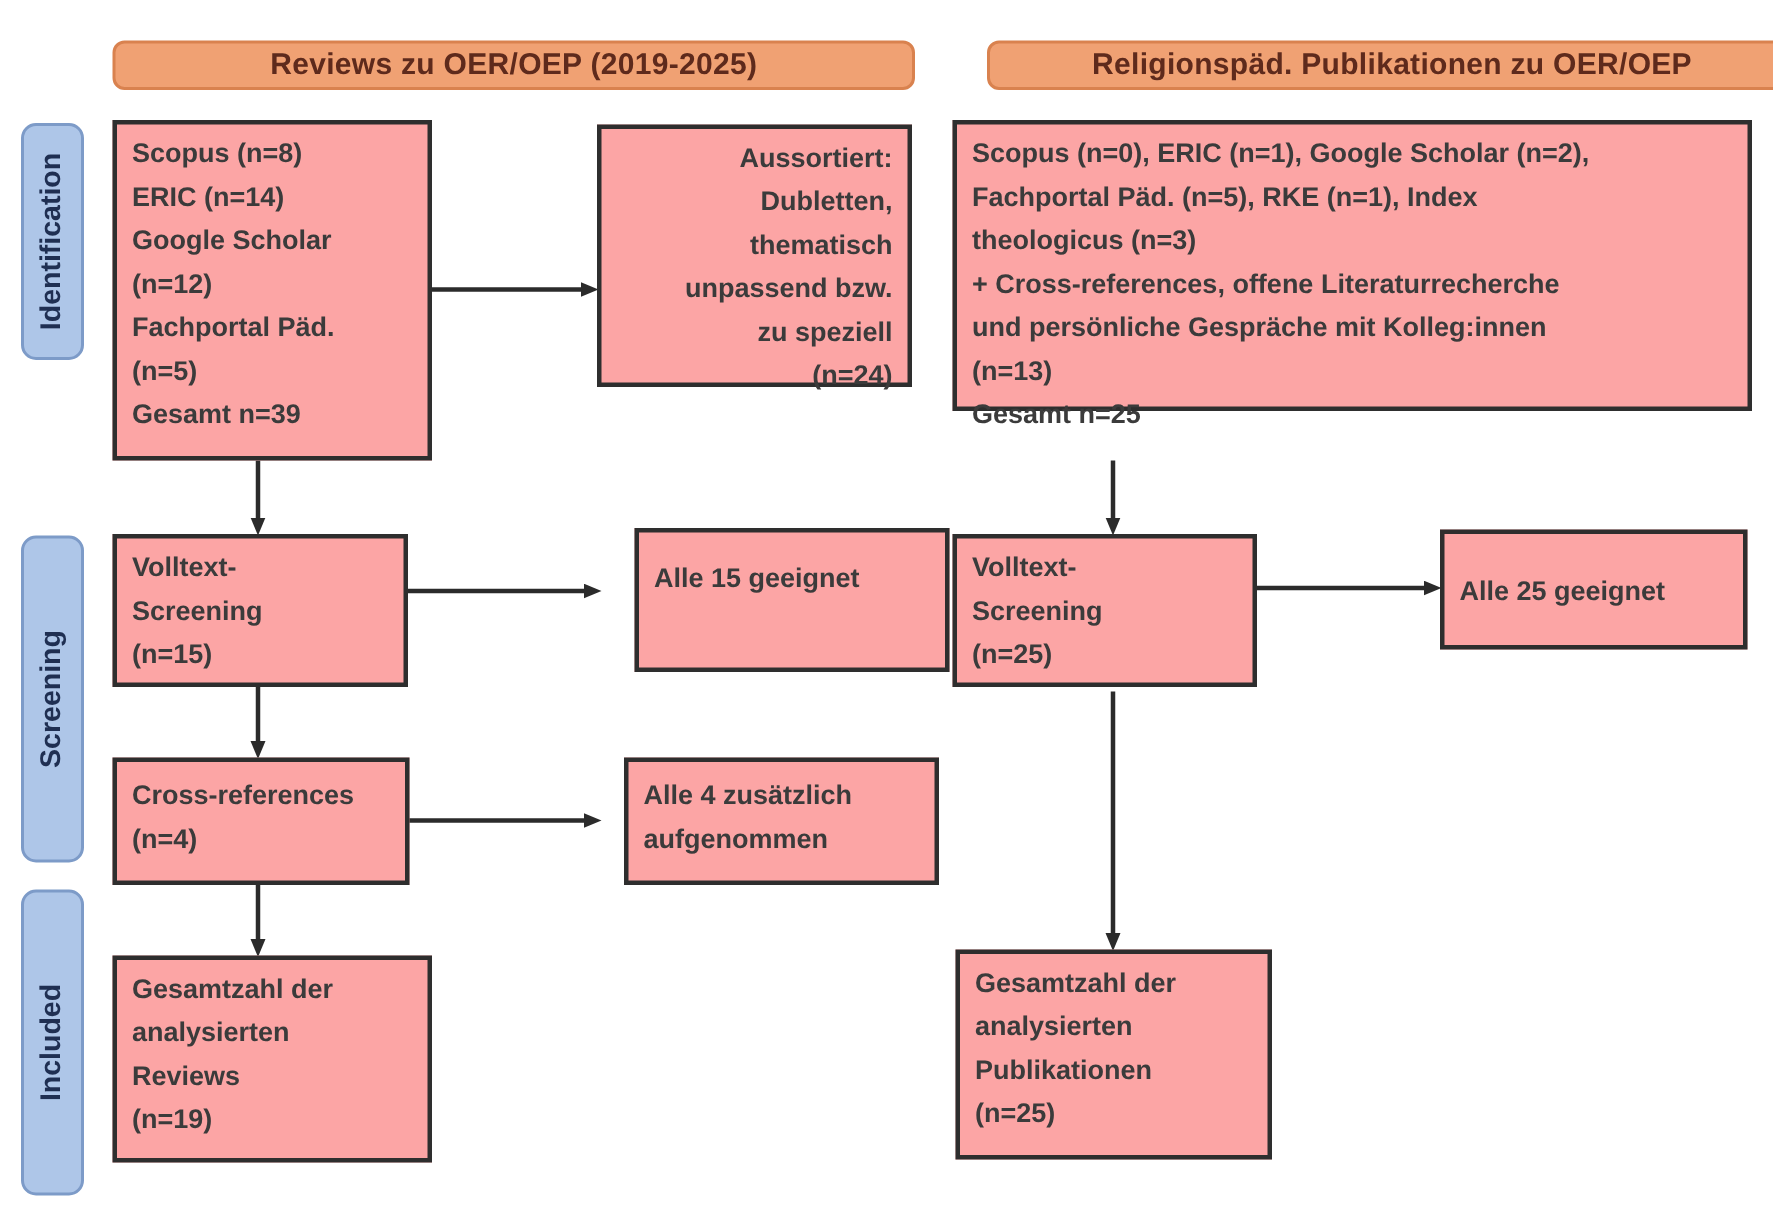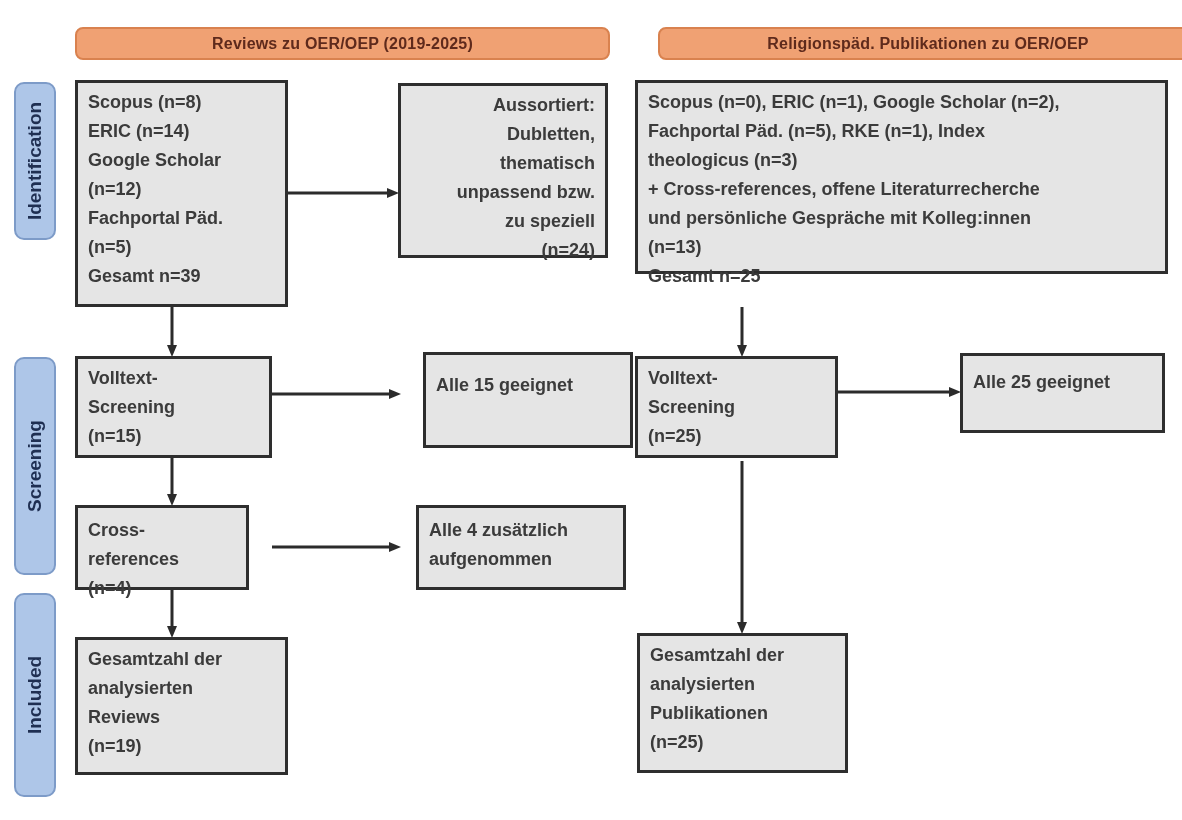--- a/index.html
+++ b/index.html
@@ -8,37 +8,37 @@
     position:relative;width:1182px;height:820px;background:#fff;overflow:hidden;
     font-family:"Liberation Sans", sans-serif;
   }
   .arrows{position:absolute;left:0;top:0;width:1182px;height:820px;pointer-events:none;}
   .hdr{
     position:absolute;display:flex;align-items:center;justify-content:center;
     background:var(--header-fill,#f0a173);
     border:2px solid var(--header-border,#d9824f);
     border-radius:8px;
     color:var(--header-text,#5e2a1c);
-    font-size:16px;font-weight:bold;letter-spacing:.2px;
+    font-size:20px;font-weight:bold;letter-spacing:.2px;
     box-sizing:border-box;
   }
   .stage{
     position:absolute;display:flex;align-items:center;justify-content:center;
     background:var(--stage-fill,#aec6e8);
     border:2px solid var(--stage-border,#7d9bc8);
     border-radius:10px;
     box-sizing:border-box;
   }
   .stage span{
     transform:rotate(-90deg);white-space:nowrap;
     color:var(--stage-text,#1f2f52);
     font-size:19px;font-weight:bold;
   }
   .box{
-    position:absolute;background:#e5e5e5;
+    position:absolute;background:#fca5a5;
     border:3px solid var(--box-border,#2e2e2e);
     color:var(--box-text,#3b3b3b);
     font-size:18px;line-height:29px;font-weight:bold;
     padding:5px 10px;white-space:pre-line;
     box-sizing:border-box;
   }
 </style>
 </head>
 <body>
 
@@ -86,38 +86,38 @@
   <div class="box" style="left:398px;top:83px;width:210px;height:175px;text-align:right;">Aussortiert:
 Dubletten,
 thematisch
 unpassend bzw.
 zu speziell
 (n=24)</div>
   <div class="box" style="left:75px;top:356px;width:197px;height:102px;">Volltext-
 Screening
 (n=15)</div>
   <div class="box" style="left:400px;top:352px;width:210px;height:96px;padding-top:16px;margin-left:23px;">Alle 15 geeignet</div>
-  <div class="box" style="left:75px;top:505px;width:174px;height:85px;padding-top:8px;">Cross-references
+  <div class="box" style="left:75px;top:505px;width:198px;height:85px;padding-top:8px;">Cross-references
 (n=4)</div>
   <div class="box" style="left:400px;top:505px;width:210px;height:85px;padding-top:8px;margin-left:16px;">Alle 4 zusätzlich
 aufgenommen</div>
   <div class="box" style="left:75px;top:637px;width:213px;height:138px;">Gesamtzahl der
 analysierten
 Reviews
 (n=19)</div>
 
   <div class="box" style="left:635px;top:80px;width:533px;height:194px;">Scopus (n=0), ERIC (n=1), Google Scholar (n=2),
 Fachportal Päd. (n=5), RKE (n=1), Index
 theologicus (n=3)
 + Cross-references, offene Literaturrecherche
 und persönliche Gespräche mit Kolleg:innen
 (n=13)
 Gesamt n=25</div>
   <div class="box" style="left:635px;top:356px;width:203px;height:102px;">Volltext-
 Screening
 (n=25)</div>
-  <div class="box" style="left:960px;top:353px;width:205px;height:80px;padding-top:12px;">Alle 25 geeignet</div>
+  <div class="box" style="left:960px;top:353px;width:205px;height:80px;padding-top:24px;">Alle 25 geeignet</div>
   <div class="box" style="left:637px;top:633px;width:211px;height:140px;">Gesamtzahl der
 analysierten
 Publikationen
 (n=25)</div>
 
 </div>
 
 </body></html>

